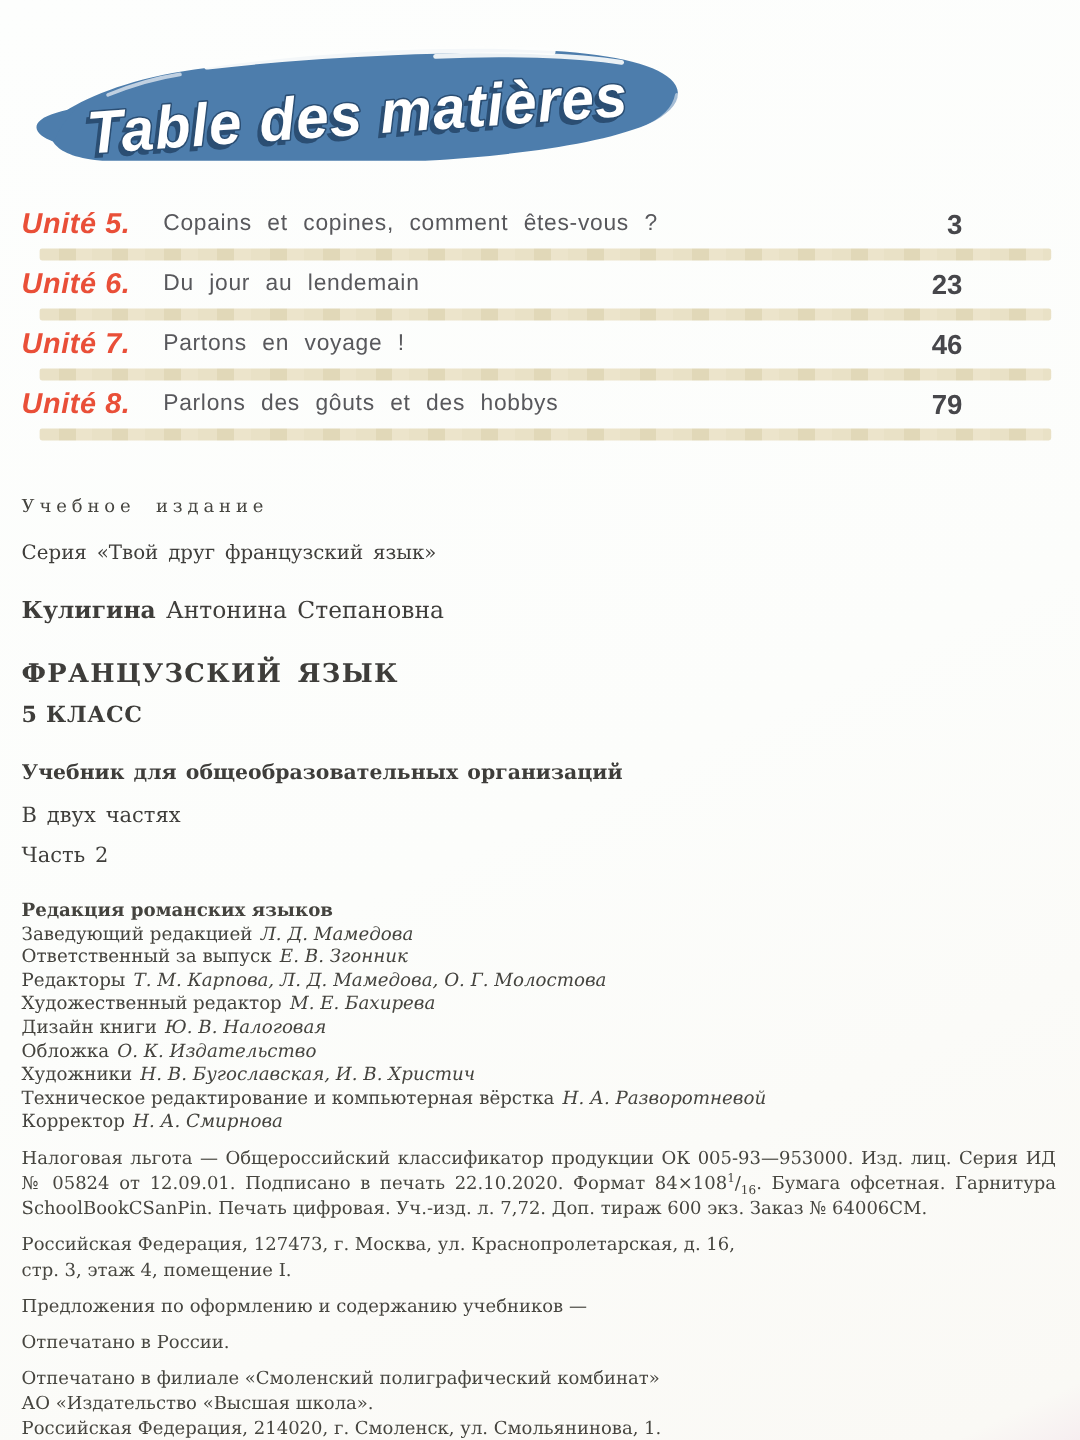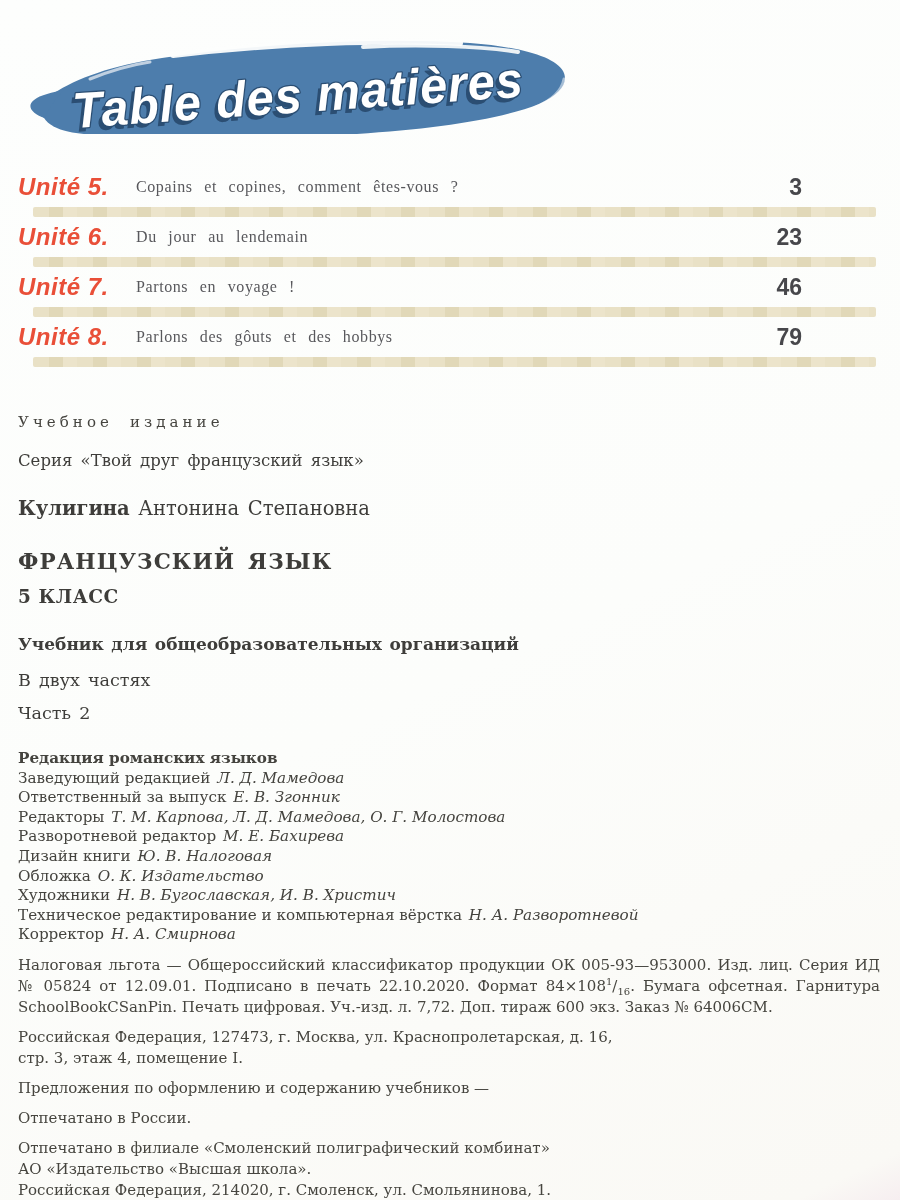--- a/index.html
+++ b/index.html
@@ -12,21 +12,21 @@
   
   .banner-wrap{margin:34px 0 0 10px;width:548px;height:100px;}
   .bt{font-family:"Liberation Sans",sans-serif;font-weight:bold;font-style:italic;font-size:50px;letter-spacing:1px;}
   .bt-shadow{fill:#2b4e73;}
   .bt-main{fill:#ffffff;stroke:#2b4e73;stroke-width:2.6px;paint-order:stroke;stroke-linejoin:round;}
   
   .toc{margin-top:33px;}
   .toc-row{display:flex;align-items:center;height:40px;padding-right:0;}
   .unit{font-family:"Liberation Sans",sans-serif;font-weight:bold;font-style:italic;
         font-size:24px;color:#e94f38;width:118px;flex:0 0 auto;letter-spacing:.5px;}
-  .toc-title{font-family:Liberation Serif, serif;font-size:16px;color:#58585c;
+  .toc-title{font-family:Liberation Sans, sans-serif;font-size:19px;color:#58585c;
         letter-spacing:.6px;word-spacing:7px;}
   .pagenum{margin-left:auto;margin-right:78px;font-family:"Liberation Sans",sans-serif;
         font-weight:bold;font-size:23px;color:#47474b;}
   .band{height:10px;width:843px;margin-left:15px;border-radius:2px;
         background:repeating-linear-gradient(90deg,#e9e1c6 0 16px,#e1d8b8 16px 30px,#ece4cb 30px 44px);}
   
   .colophon{margin-top:46px;}
   .edition{font-size:15px;letter-spacing:.27em;word-spacing:.55em;color:#45443f;}
   .series{margin-top:20px;font-size:16.5px;word-spacing:.18em;}
   .author{margin-top:27px;font-size:19.5px;word-spacing:.12em;}
@@ -122,21 +122,21 @@
       <div>
         <span>Заведующий редакцией</span><span class="credit-name">Л. Д. Мамедова</span>
       </div>
       <div>
         <span>Ответственный за выпуск</span><span class="credit-name">Е. В. Згонник</span>
       </div>
       <div>
         <span>Редакторы</span><span class="credit-name">Т. М. Карпова, Л. Д. Мамедова, О. Г. Молостова</span>
       </div>
       <div>
-        <span>Разворотневой редактор</span><span class="credit-name">М. Е. Бахирева</span>
+        <span>Художественный редактор</span><span class="credit-name">М. Е. Бахирева</span>
       </div>
       <div>
         <span>Дизайн книги</span><span class="credit-name">Ю. В. Налоговая</span>
       </div>
       <div>
         <span>Обложка</span><span class="credit-name">О. К. Издательство</span>
       </div>
       <div>
         <span>Художники</span><span class="credit-name">Н. В. Бугославская, И. В. Христич</span>
       </div>

